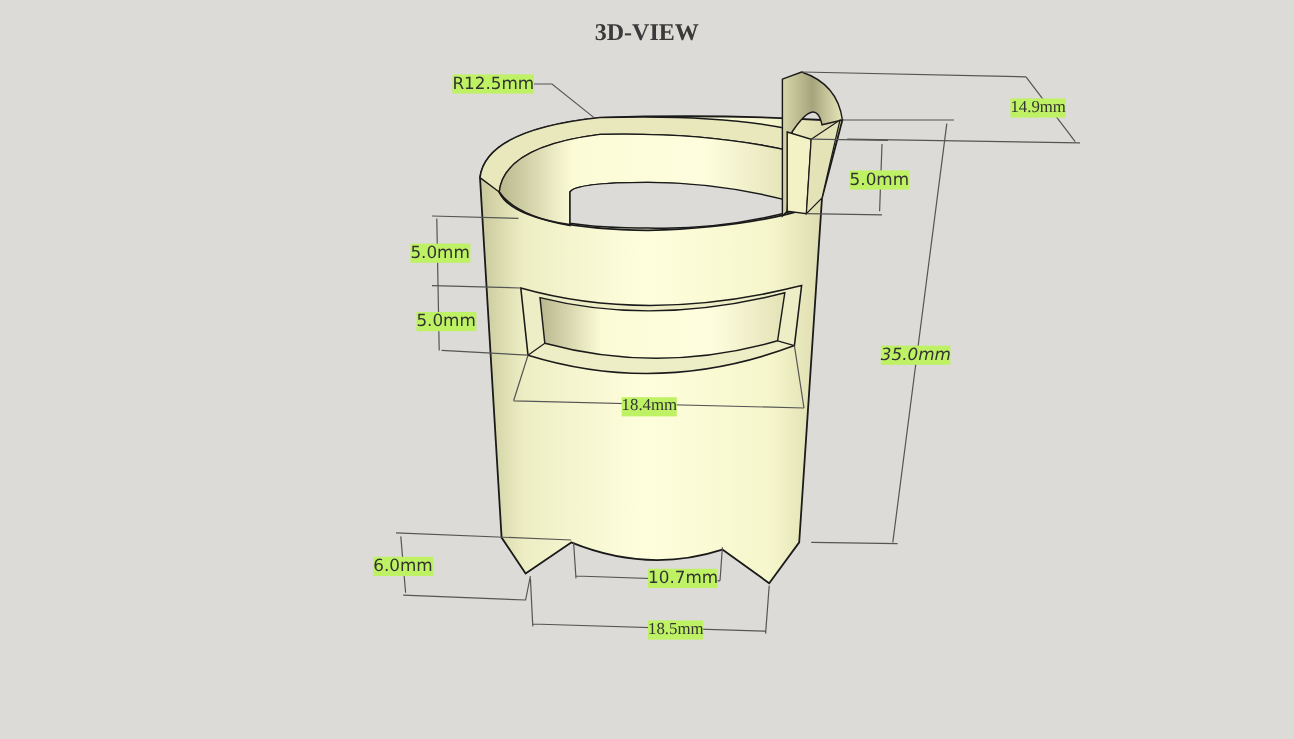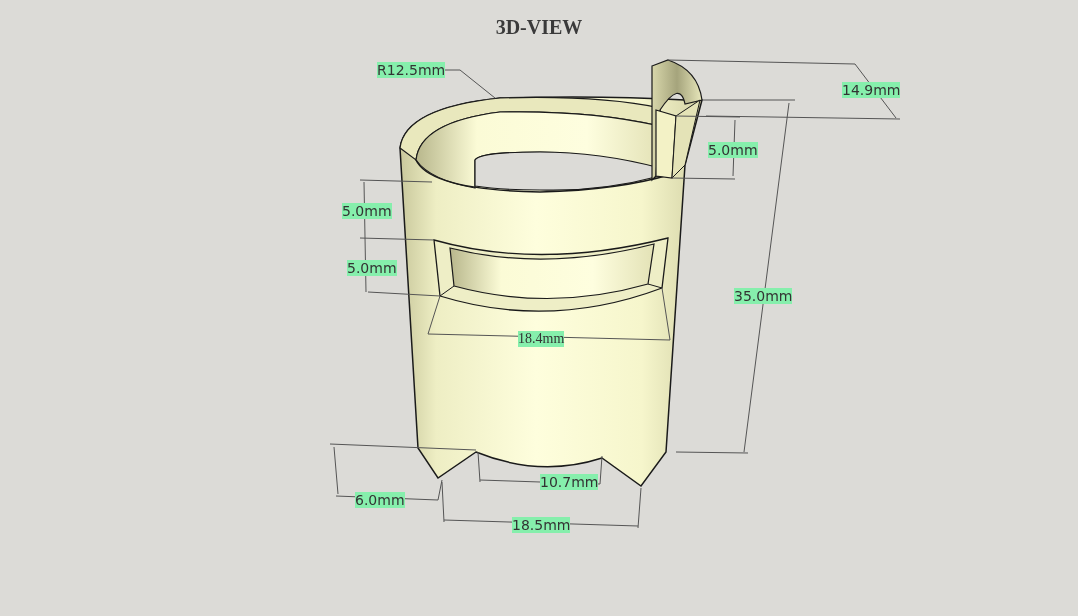--- a/index.html
+++ b/index.html
@@ -1,19 +1,19 @@
 <!DOCTYPE html>
 <html><head>
 <meta charset="utf-8">
 <style>
   html, body { margin:0; padding:0; }
   body { width:1078px; height:616px; background:#dcdbd7; overflow:hidden; position:relative; font-family:"DejaVu Sans", sans-serif; }
   #stage { position:absolute; left:0; top:0; width:1078px; height:616px; }
   .title { position:absolute; left:0; width:1078px; top:16px; text-align:center; font-family:"Liberation Serif", serif; font-weight:bold; font-size:20px; color:#3a3a3a; padding-left:-20px; }
-  .dim { position:absolute; font-size:14px; color:#333; background:#86efac; line-height:16px; white-space:nowrap; }
+  .dim { position:absolute; font-size:14px; color:#333; background:#bef264; line-height:16px; white-space:nowrap; }
 </style>
 </head>
 <body>
 
 <div id="stage">
   <div class="title">3D-VIEW</div>
 
   <svg width="1078" height="616" viewBox="0 0 1078 616" style="position:absolute;left:0;top:0;">
     <defs>
       <linearGradient id="bodyGrad" x1="0" x2="1" y1="0" y2="0">
@@ -70,22 +70,22 @@
 
       <path d="M330,444 L476,450 M336,496 L438,500 L442,480 M334,447 L338,494"></path>
 
       <path d="M478,452 L480,482 M602,456 L600,484 M480,480 L600,484"></path>
 
       <path d="M442,482 L444,522 M641,488 L638,528 M444,520 L638,526"></path>
     </g>
   </svg>
 
   <div class="dim" style="left:377px;top:62px;">R12.5mm</div>
-  <div class="dim" style="left:842px;top:82px;">14.9mm</div>
+  <div class="dim" style="left:842px;top:82px;font-family:Liberation Serif, serif;">14.9mm</div>
   <div class="dim" style="left:708px;top:142px;">5.0mm</div>
-  <div class="dim" style="left:734px;top:288px;">35.0mm</div>
+  <div class="dim" style="left:734px;top:288px;font-style:italic;">35.0mm</div>
   <div class="dim" style="left:342px;top:203px;">5.0mm</div>
   <div class="dim" style="left:347px;top:260px;">5.0mm</div>
   <div class="dim" style="left:518px;top:331px;font-family:Liberation Serif, serif;">18.4mm</div>
-  <div class="dim" style="left:311px;top:492px;margin-left:44px;">6.0mm</div>
+  <div class="dim" style="left:311px;top:464px;">6.0mm</div>
   <div class="dim" style="left:540px;top:474px;">10.7mm</div>
-  <div class="dim" style="left:512px;top:517px;">18.5mm</div>
+  <div class="dim" style="left:540px;top:517px;font-family:Liberation Serif, serif;">18.5mm</div>
 </div>
 
 </body></html>

